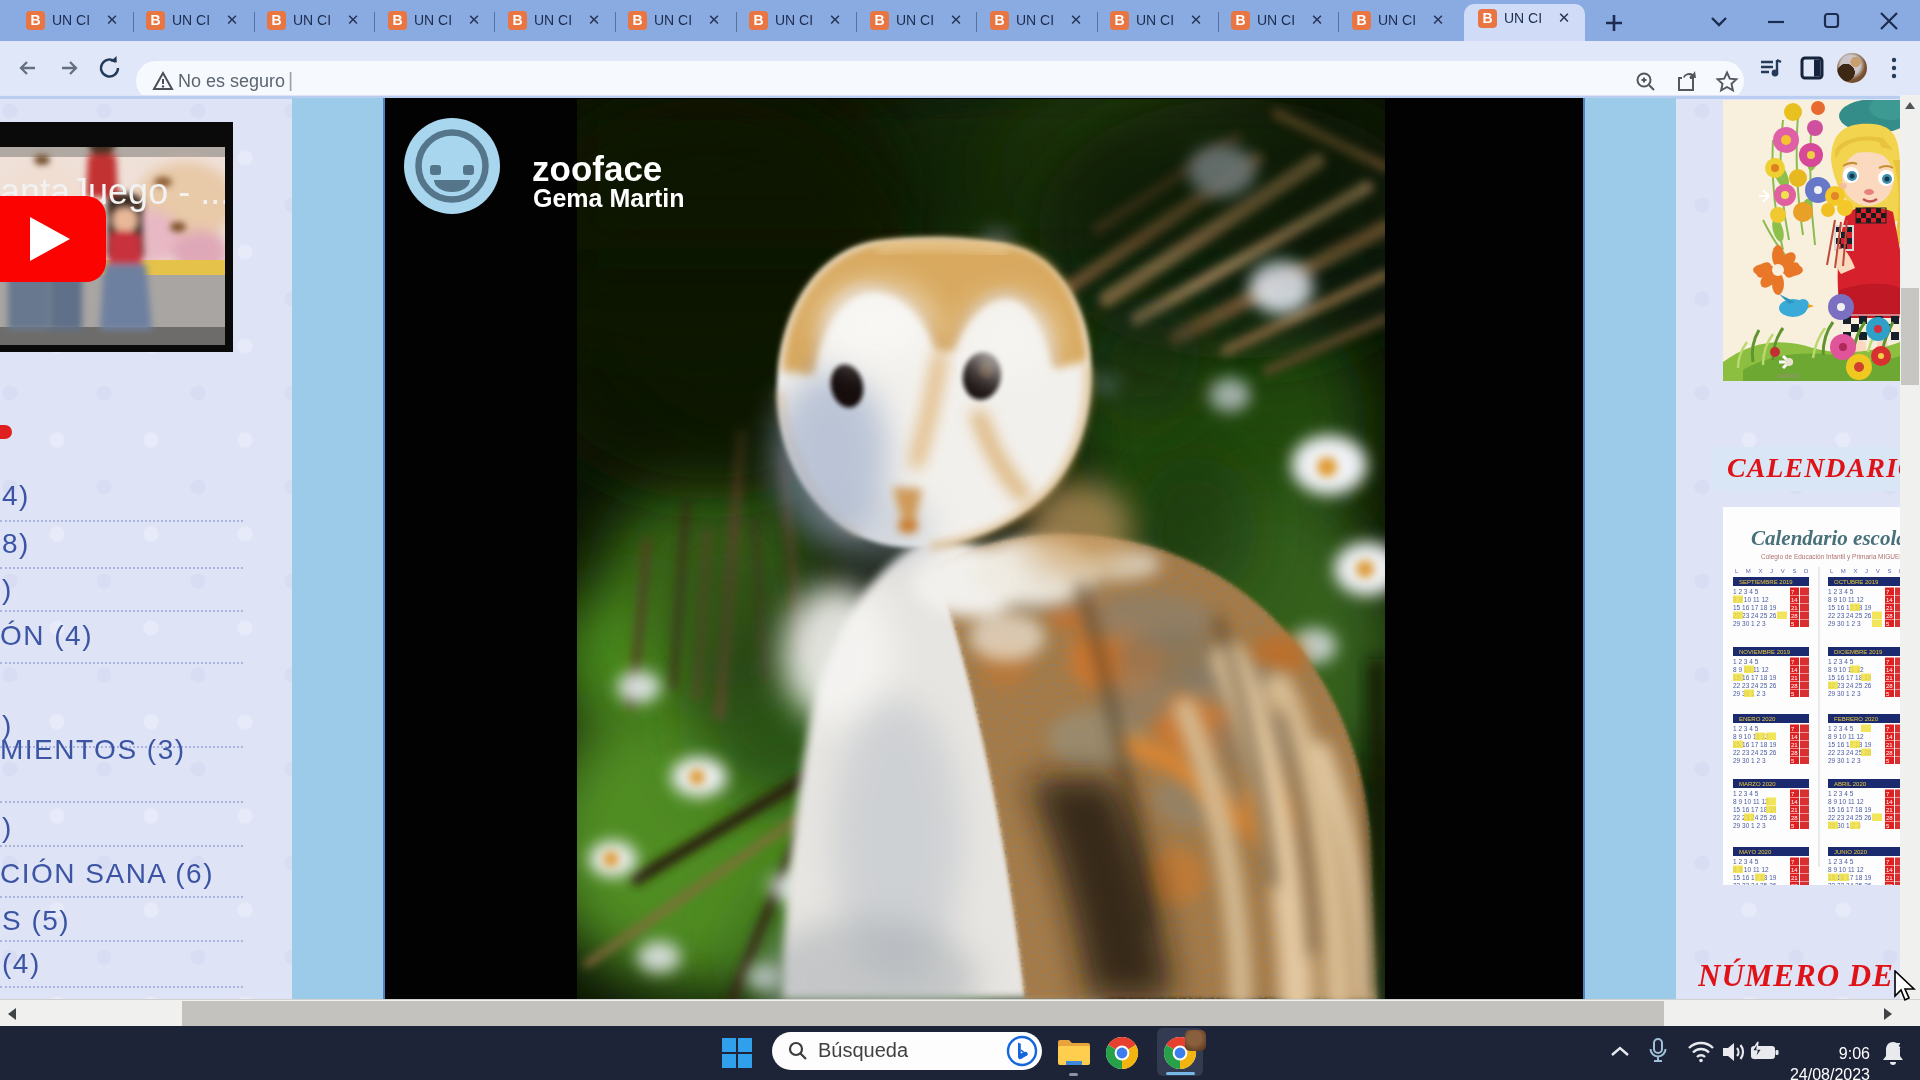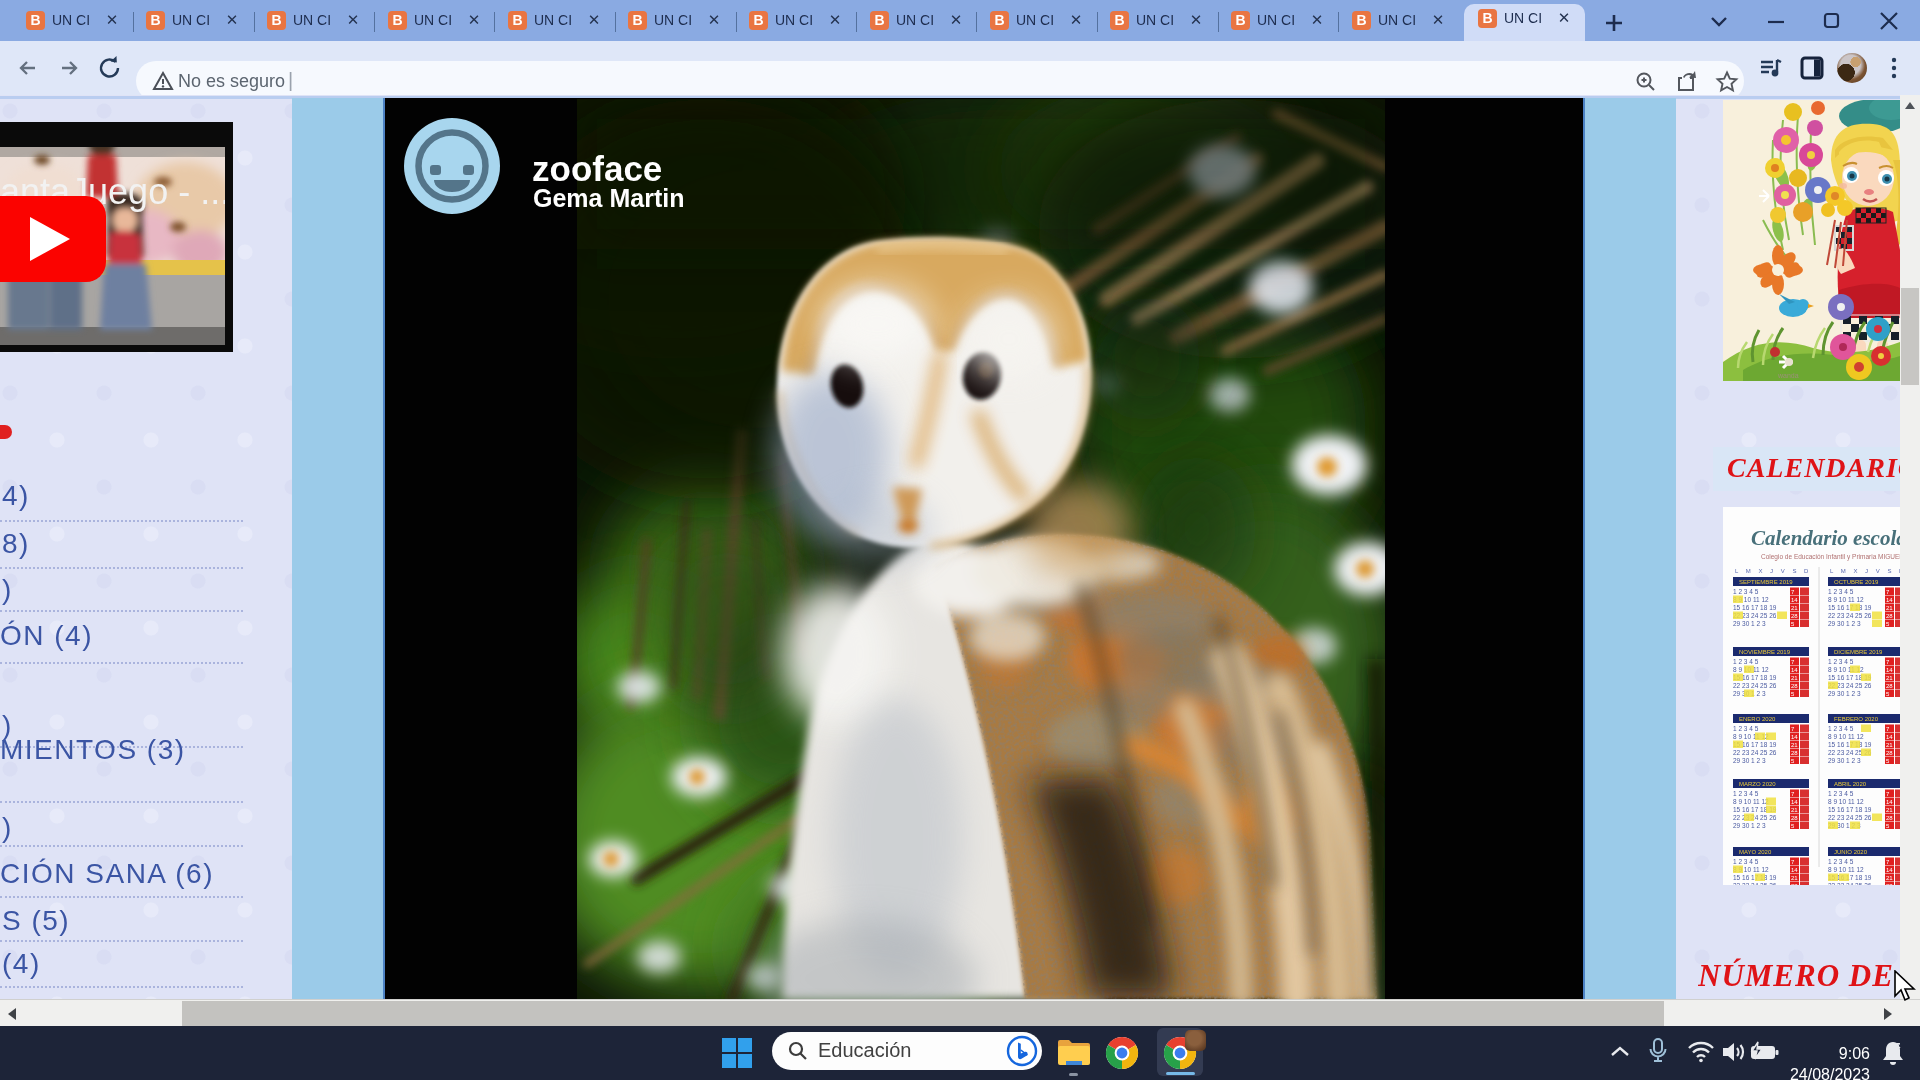--- a/index.html
+++ b/index.html
@@ -961,21 +961,21 @@
       <rect x="0" y="0" width="14" height="14" fill="#31a0ec"></rect>
         <rect x="16" y="0" width="14" height="14" fill="#31a0ec"></rect>
       <rect x="0" y="16" width="14" height="14" fill="#31a0ec"></rect>
         <rect x="16" y="16" width="14" height="14" fill="#31a0ec"></rect>
     </svg>
     <div id="tsearch">
       <svg class="abs" style="left:14px;top:8px;" width="24" height="22" viewBox="0 0 24 22">
         <circle cx="10" cy="9" r="6" fill="none" stroke="#3c3c3c" stroke-width="2.2"></circle>
         <path d="M14.5 13.5 L20 19" stroke="#3c3c3c" stroke-width="2.2"></path>
       </svg>
-      <span>Educación</span>
+      <span>Búsqueda</span>
       <svg class="abs" style="left:234px;top:3px;" width="32" height="32" viewBox="0 0 32 32">
         <circle cx="16" cy="16" r="14" fill="#fff" stroke="#1566dd" stroke-width="2.4"></circle>
         <path d="M12 7.5 L14.8 8.8 V18.5 L18.6 17 C20.8 16.2 22.4 18.2 21.3 20.2 L15.5 23.8 C13.6 24.8 12 23.6 12 21.8 Z" fill="#1566dd"></path>
         <path d="M14.8 15 L21.3 20.2" stroke="#1566dd" stroke-width="1.6"></path>
       </svg>
     </div>
 
     <svg class="abs" style="left:1056px;top:11px;" width="36" height="32" viewBox="0 0 36 32">
       <path d="M2 5 Q2 3 4 3 H13 L16 6 H32 Q34 6 34 8 V12 H2 Z" fill="#e8a33d"></path>
       <rect x="2" y="9" width="32" height="19" rx="2" fill="#ffce4f"></rect>

